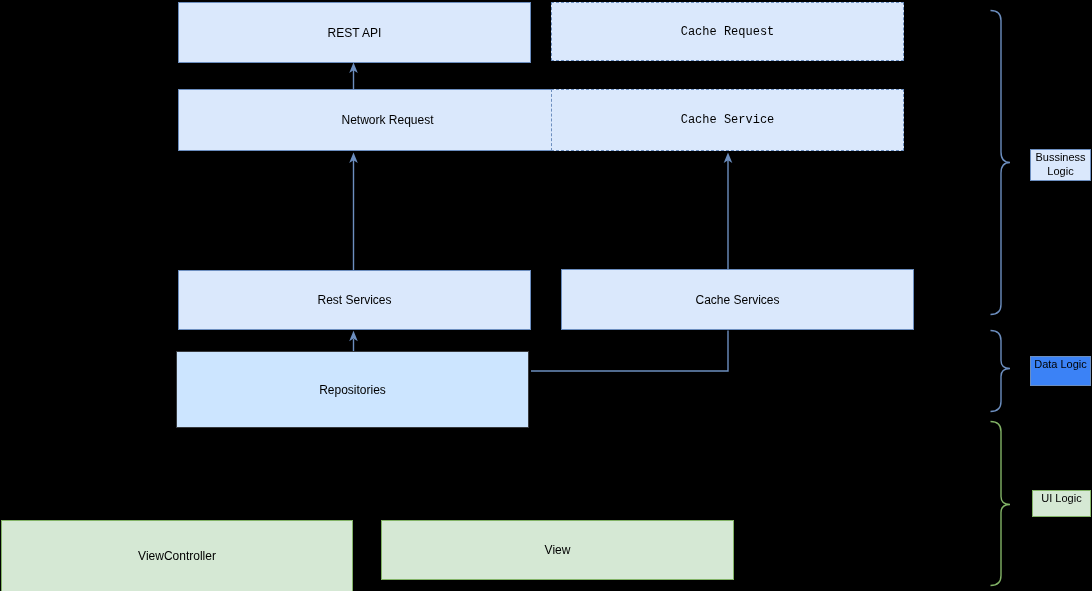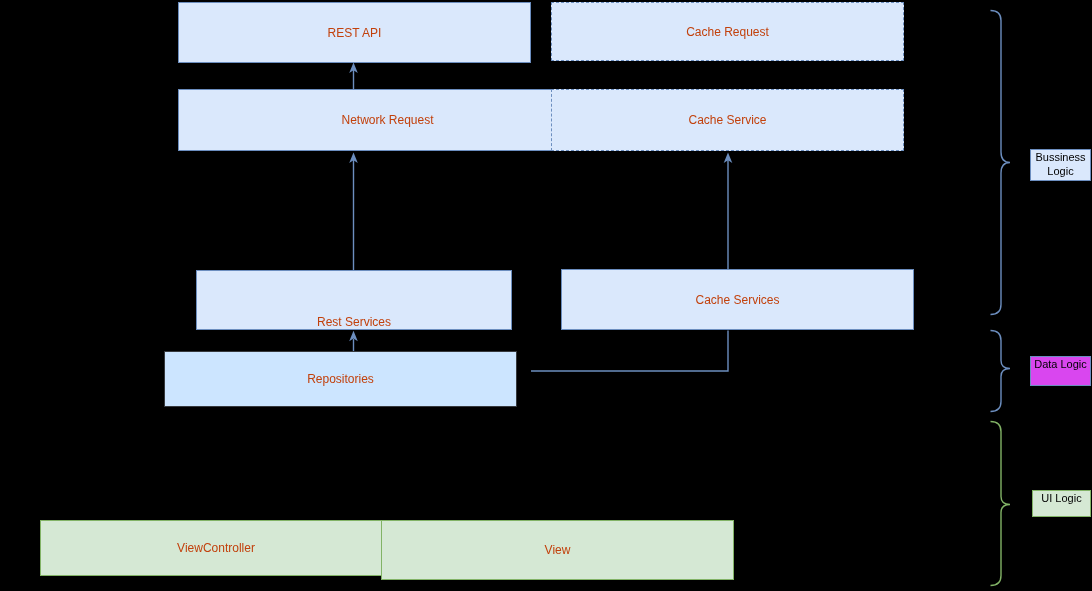--- a/index.html
+++ b/index.html
@@ -16,54 +16,54 @@
     font-family: "Liberation Sans", "DejaVu Sans", sans-serif;
   }
   .node {
     position: absolute;
     box-sizing: border-box;
     display: flex;
     align-items: center;
     justify-content: center;
     text-align: center;
     font-size: 12px;
-    color: #c2410c;
+    color: #000000;
   }
   .blue-solid   { background: #dae8fc; border: 1px solid #6c8ebf; }
-  .blue-dashed  { background: #dae8fc; border: 1px dashed #6c8ebf; }
+  .blue-dashed  { background: #dae8fc; border: 1px dashed #6c8ebf; font-family: Liberation Mono, monospace; }
   .blue-hilite  { background: #cce5ff; border: 1px solid #36393d; }
   .green        { background: #d5e8d4; border: 1px solid #82b366; }
 
   
   #n-rest-api        { left: 178px; top: 2px;   width: 353px; height: 61px; }
   #n-cache-request   { left: 551px; top: 2px;   width: 353px; height: 59px; }
   #n-network-request { left: 178px; top: 89px;  width: 419px; height: 62px; }
   #n-cache-service   { left: 551px; top: 89px;  width: 353px; height: 62px; }
-  #n-rest-services   { left: 196px; top: 270px; width: 316px; height: 60px; align-items: flex-end; }
+  #n-rest-services   { left: 178px; top: 270px; width: 353px; height: 60px; }
   #n-cache-services  { left: 561px; top: 269px; width: 353px; height: 61px; }
-  #n-repositories    { left: 164px; top: 351px; width: 353px; height: 56px; }
+  #n-repositories    { left: 176px; top: 351px; width: 353px; height: 77px; }
   #n-view-model      { left: 178px; top: 440px; width: 352px; height: 60px; }
-  #n-view-controller { left: 1px;   top: 520px; width: 352px; height: 56px; margin-left: 39px; }
+  #n-view-controller { left: 1px;   top: 520px; width: 352px; height: 72px; }
   #n-view            { left: 381px; top: 520px; width: 353px; height: 60px; }
 
   .group-label {
     position: absolute;
     box-sizing: border-box;
     display: flex;
     align-items: flex-start;
     justify-content: center;
     text-align: center;
     font-size: 11px;
     line-height: 1.3;
     color: #000000;
   }
   #g-business { left: 1030px; top: 149px; width: 61px; height: 32px;
                 background: #dae8fc; border: 1px solid #6c8ebf; }
   #g-data     { left: 1030px; top: 356px; width: 61px; height: 30px;
-                background: #d946ef; border: 1px solid #6c8ebf; white-space: nowrap; }
+                background: #3b82f6; border: 1px solid #6c8ebf; white-space: nowrap; }
   #g-ui       { left: 1032px; top: 490px; width: 59px; height: 27px;
                 background: #d5e8d4; border: 1px solid #82b366; white-space: nowrap; }
 
   #connector-layer {
     position: absolute;
     left: 0; top: 0;
     width: 1092px;
     height: 591px;
     pointer-events: none;
   }

